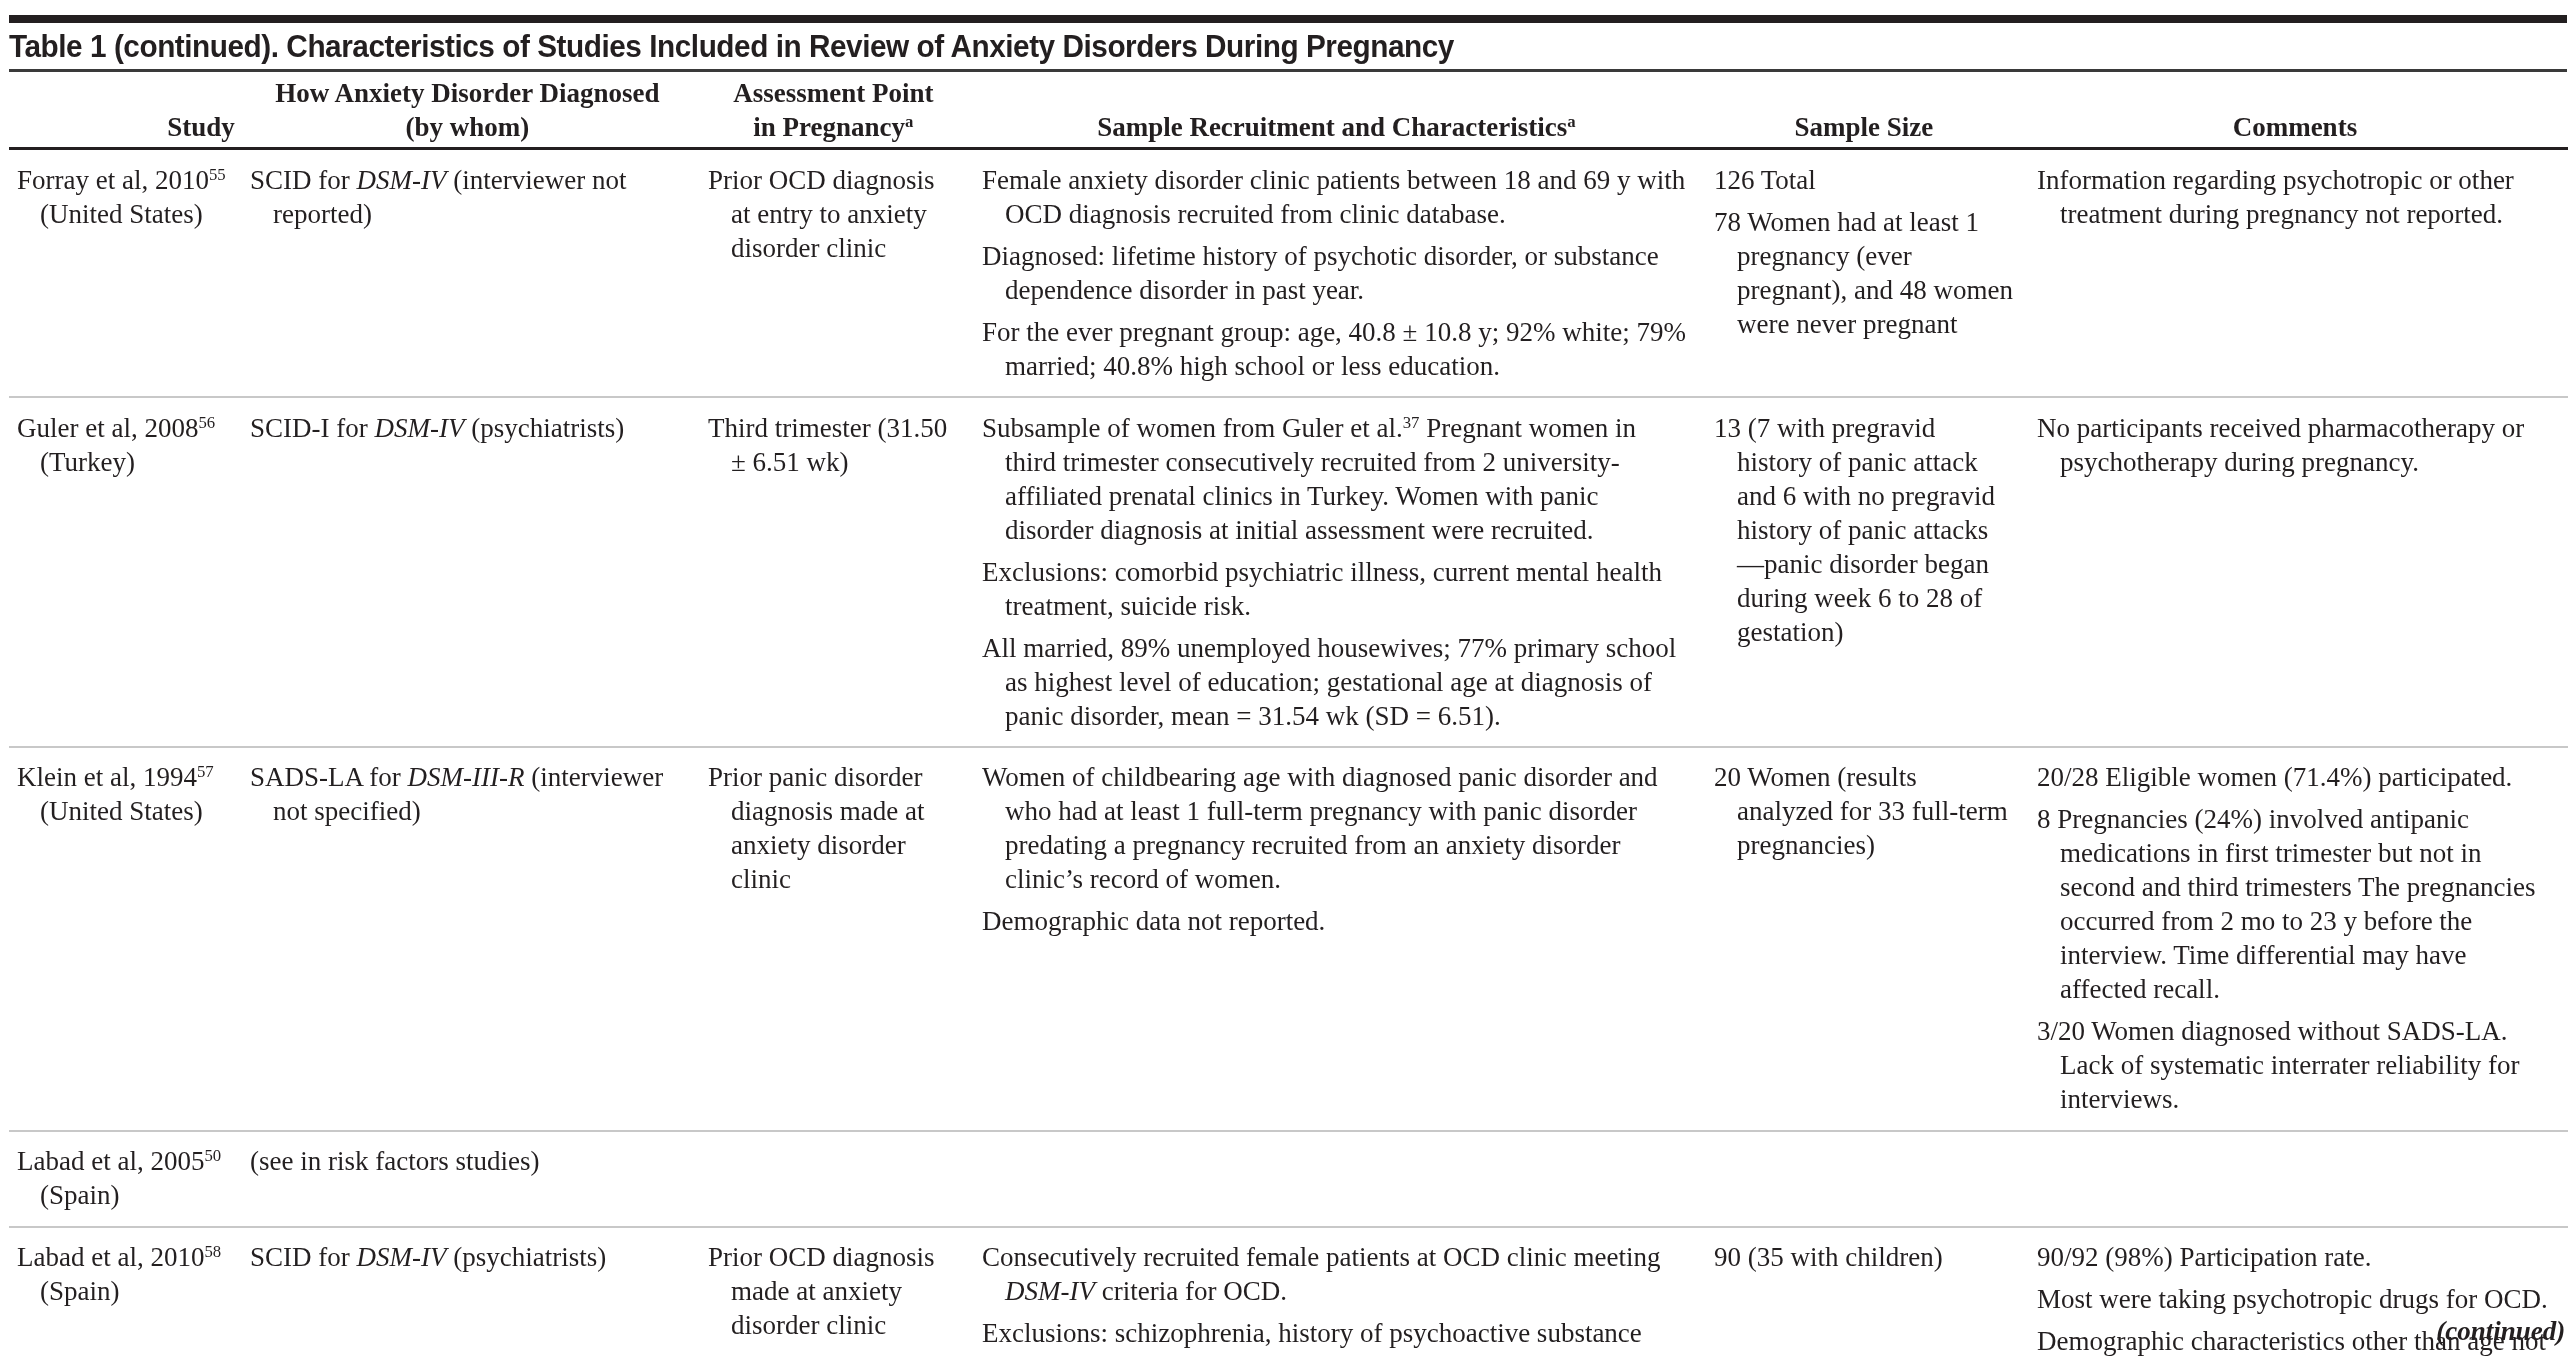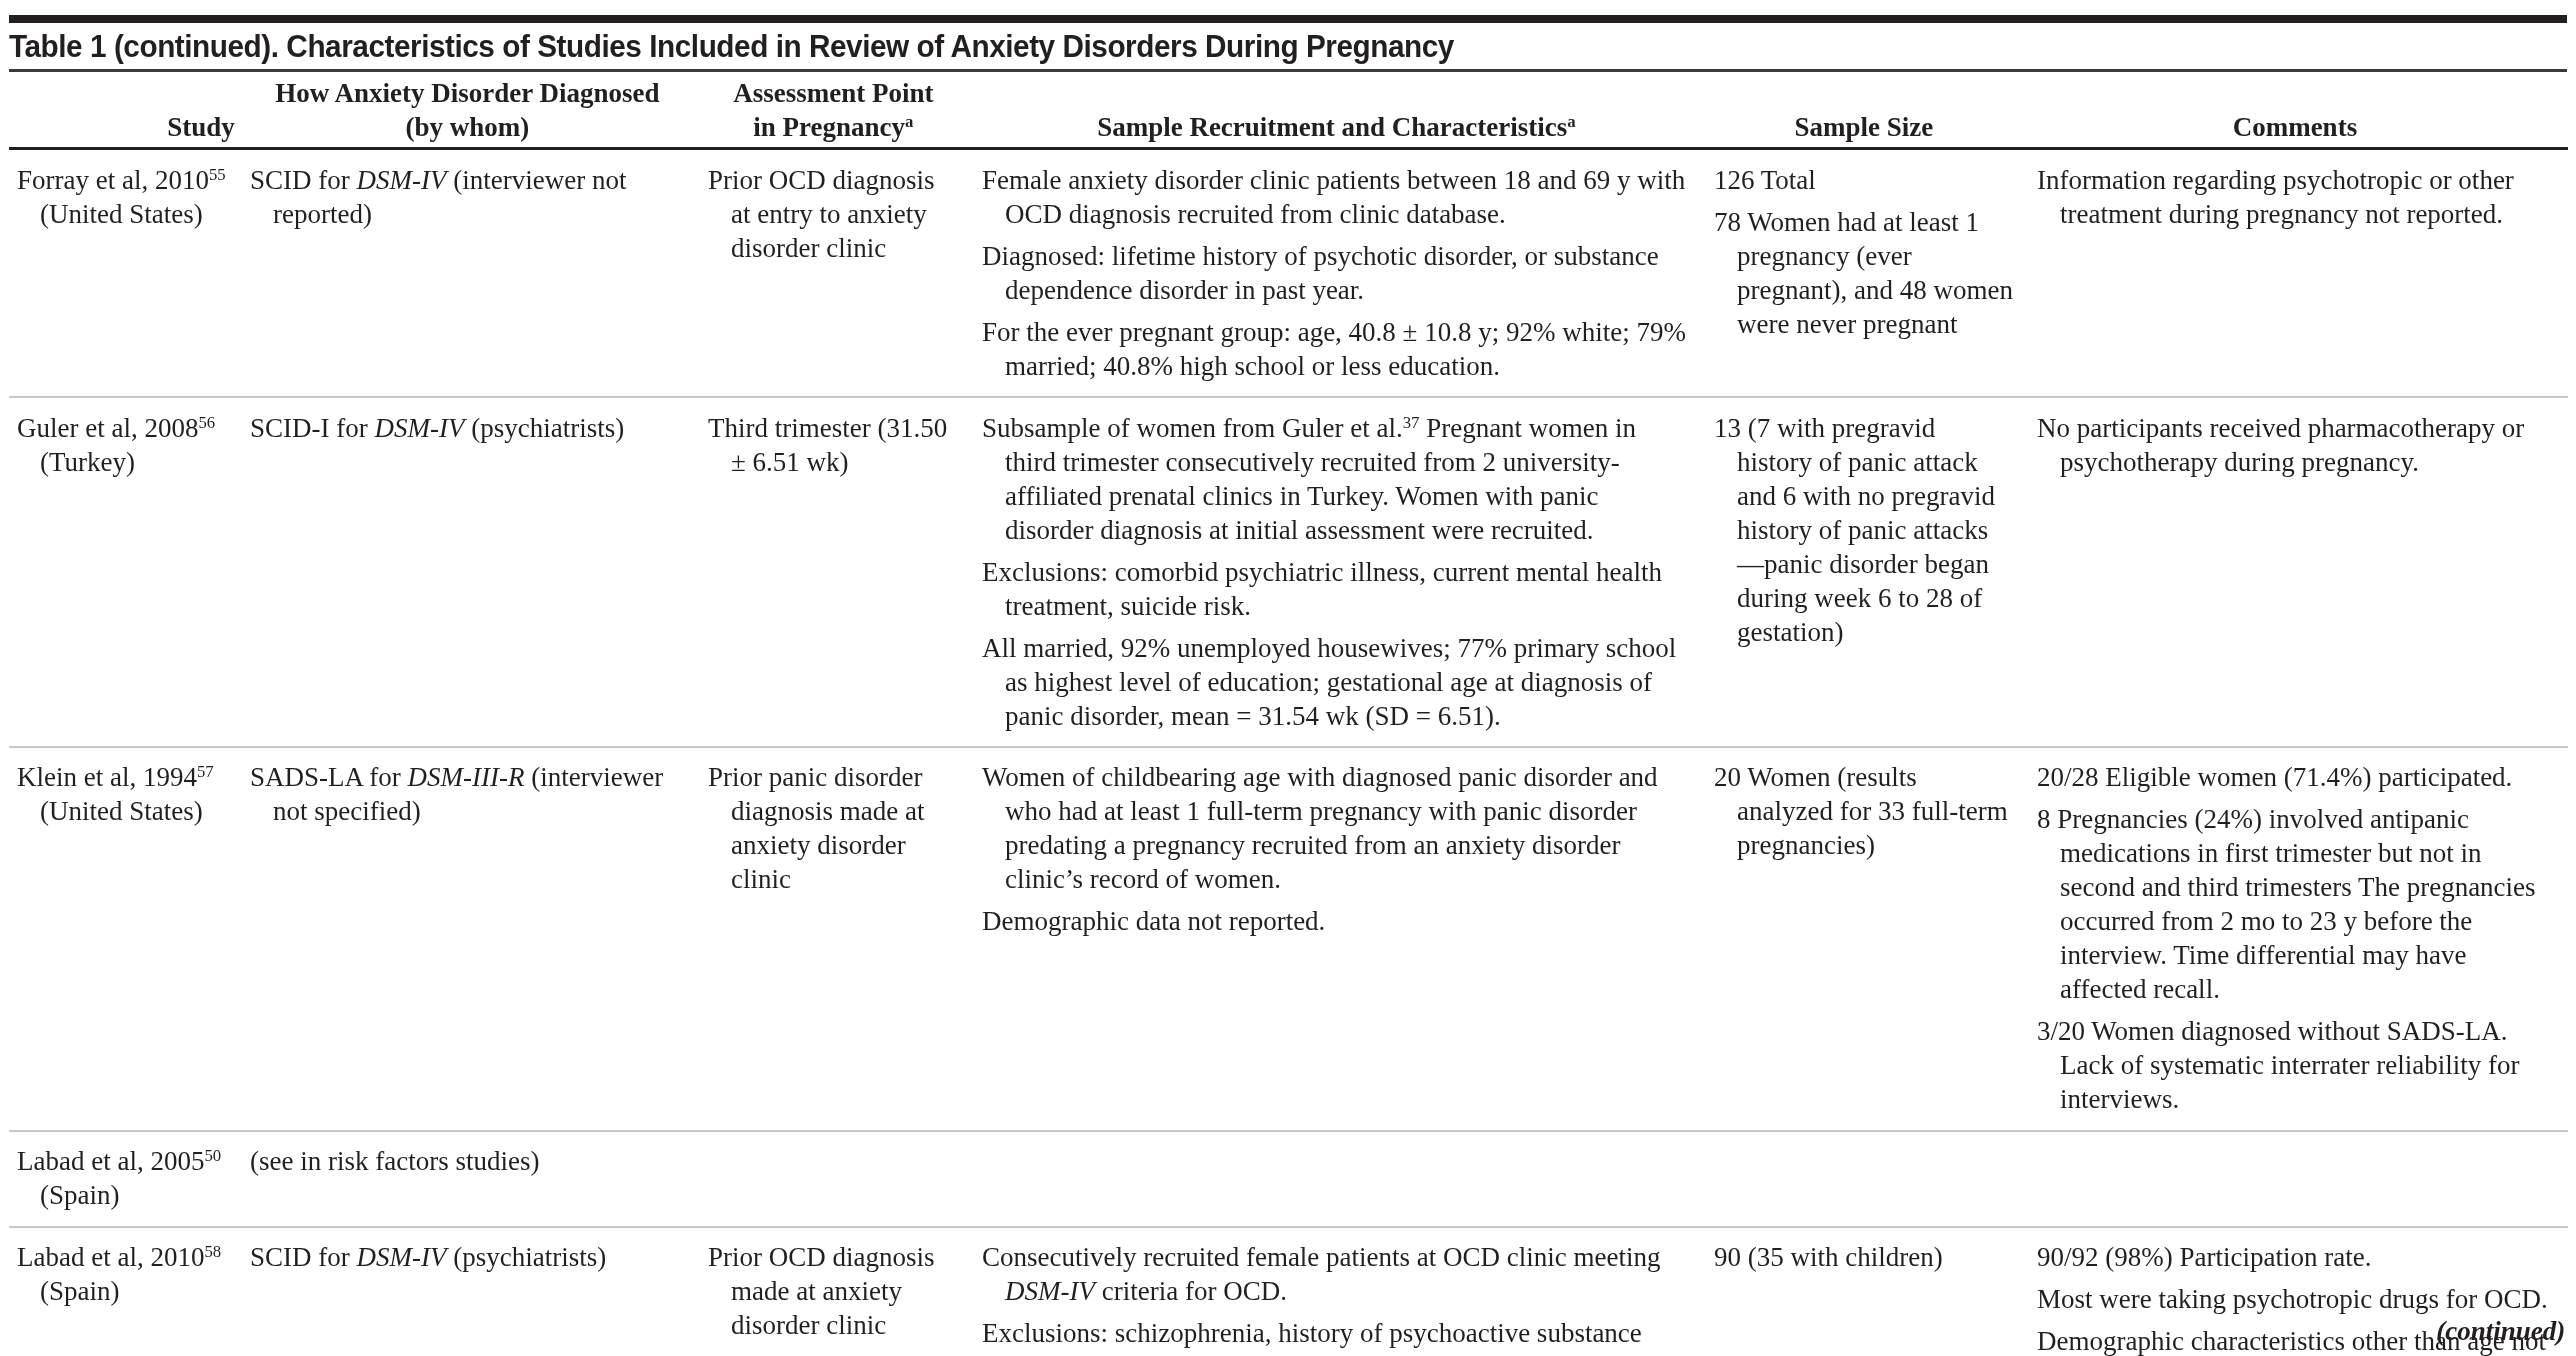--- a/index.html
+++ b/index.html
@@ -107,21 +107,21 @@
         </td>
         <td>
           <p class="cellp"><span>SCID-I for </span><i>DSM-IV</i><span> (psychiatrists)</span></p>
         </td>
         <td>
           <p class="cellp">Third trimester (31.50 ± 6.51 wk)</p>
         </td>
         <td>
           <p class="cellp"><span>Subsample of women from Guler et al.</span><sup>37</sup><span> Pregnant women in third trimester consecutively recruited from 2 university-affiliated prenatal clinics in Turkey. Women with panic disorder diagnosis at initial assessment were recruited.</span></p>
           <p class="cellp">Exclusions: comorbid psychiatric illness, current mental health treatment, suicide risk.</p>
-          <p class="cellp">All married, 92% unemployed housewives; 77% primary school as highest level of education; gestational age at diagnosis of panic disorder, mean = 31.54 wk (SD = 6.51).</p>
+          <p class="cellp">All married, 89% unemployed housewives; 77% primary school as highest level of education; gestational age at diagnosis of panic disorder, mean = 31.54 wk (SD = 6.51).</p>
         </td>
         <td>
           <p class="cellp">13 (7 with pregravid history of panic attack and 6 with no pregravid history of panic attacks—panic disorder began during week 6 to 28 of gestation)</p>
         </td>
         <td>
           <p class="cellp">No participants received pharmacotherapy or psychotherapy during pregnancy.</p>
         </td>
       </tr>
       <tr>
         <td>

